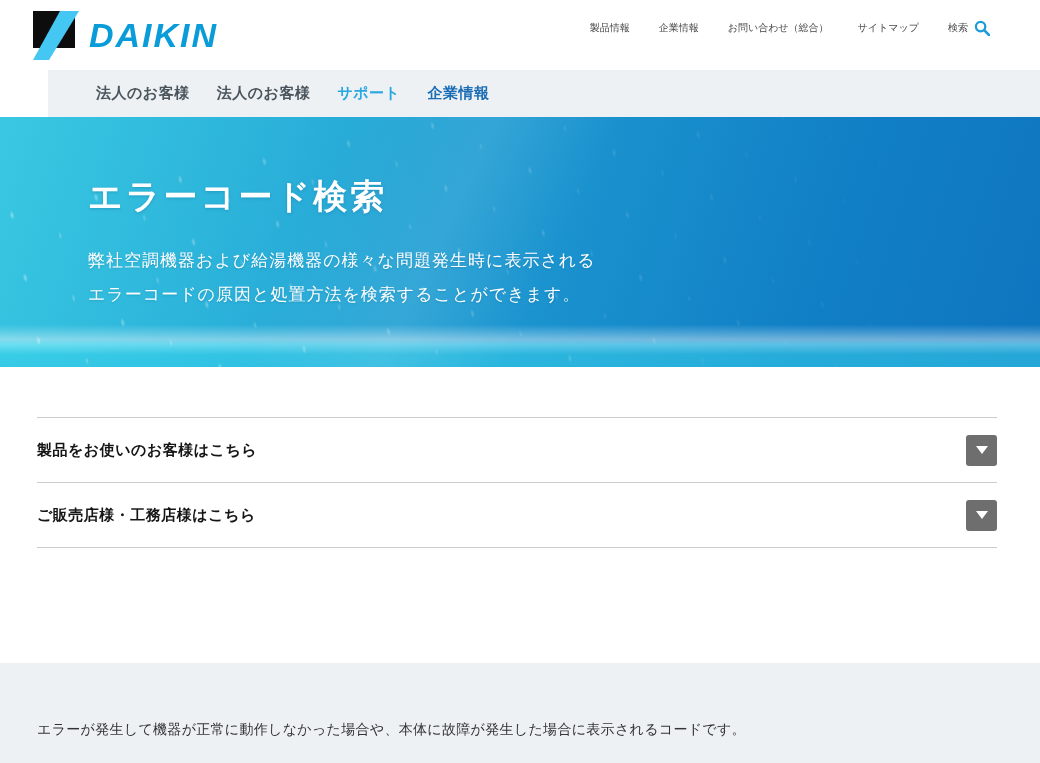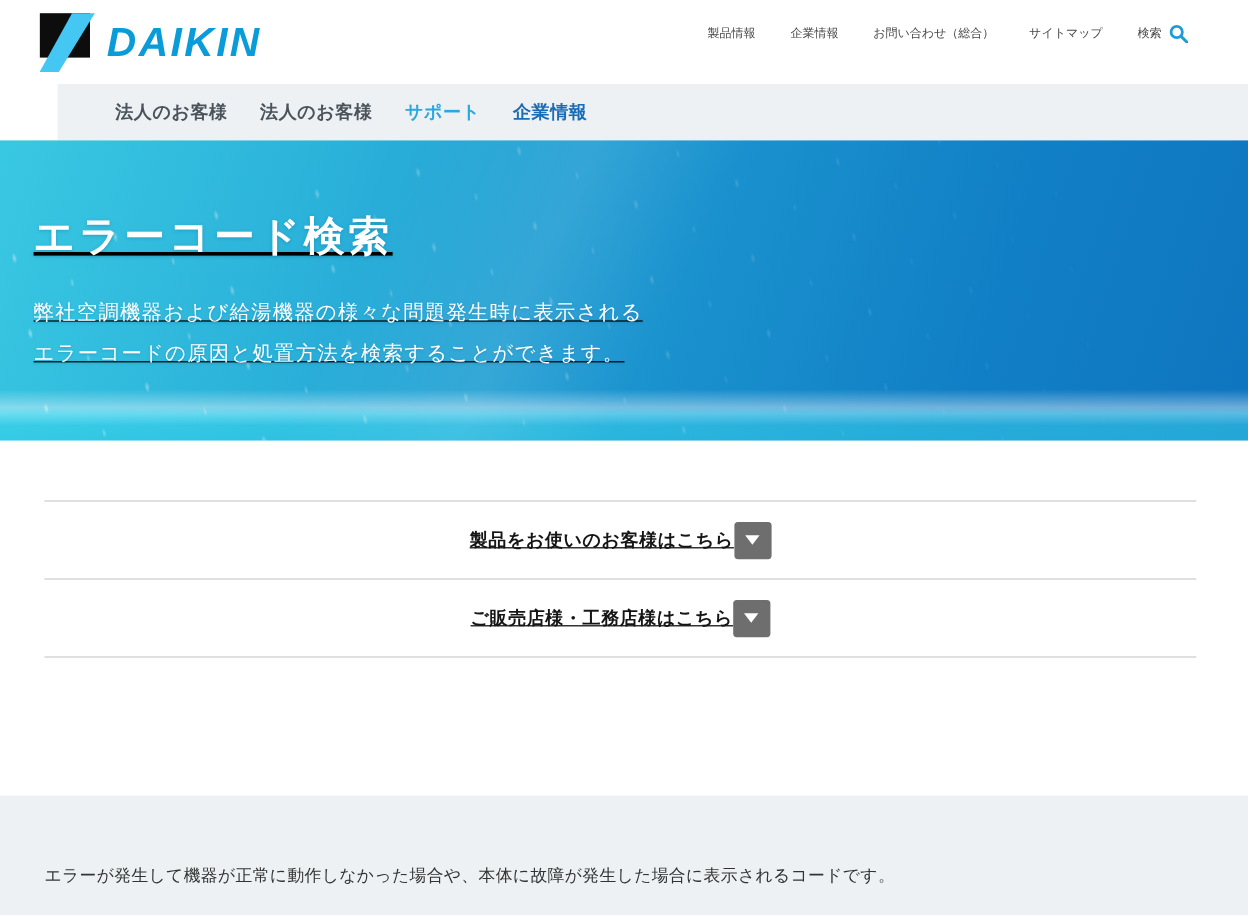--- a/index.html
+++ b/index.html
@@ -29,29 +29,29 @@
       radial-gradient(ellipse 3px 7px at 12px 14px, rgba(255,255,255,0.55) 0%, rgba(255,255,255,0) 70%),
       radial-gradient(ellipse 2.5px 6px at 55px 44px, rgba(255,255,255,0.40) 0%, rgba(255,255,255,0) 70%);
     background-size:86px 64px;
     transform:rotate(-12deg);
     -webkit-mask-image:linear-gradient(to right, rgba(0,0,0,.95), rgba(0,0,0,.30) 50%, transparent 75%);
     mask-image:linear-gradient(to right, rgba(0,0,0,.95), rgba(0,0,0,.30) 50%, transparent 75%);
     pointer-events:none;}
   .hero::after{content:"";position:absolute;inset:0;
     background:linear-gradient(115deg, transparent 30%, rgba(255,255,255,0.05) 38%, rgba(255,255,255,0.09) 43%, transparent 54%);
     pointer-events:none;}
-  .hero-inner{position:relative;z-index:2;padding:57px 0 0 28px;text-decoration:underline;}
+  .hero-inner{position:relative;z-index:2;padding:57px 0 0 88px;}
   .hero-title{margin:0;color:#fff;font-size:34px;font-weight:bold;letter-spacing:3px;text-shadow:0 1px 3px rgba(0,70,110,.25);}
   .hero-desc{margin:24px 0 0 0;color:#fff;font-size:17px;line-height:34px;letter-spacing:1px;text-shadow:0 1px 2px rgba(0,70,110,.2);}
 
   
   .accordion-section{height:246px;padding:0 43px 0 37px;box-sizing:border-box;}
   .divider{border:0;border-top:1px solid #ccc;margin:0;}
   .divider.first{margin-top:50px;}
-  .acc-row{height:64px;display:flex;align-items:center;justify-content:center;cursor:pointer;text-decoration:underline;}
+  .acc-row{height:64px;display:flex;align-items:center;justify-content:space-between;cursor:pointer;}
   .acc-label{font-size:15px;font-weight:bold;color:#151515;letter-spacing:.5px;}
   .acc-btn{width:31px;height:31px;background:#6e6e6e;border:0;border-radius:3px;display:flex;align-items:center;justify-content:center;cursor:pointer;padding:0;}
   .tri-down{width:0;height:0;border-left:6.5px solid transparent;border-right:6.5px solid transparent;border-top:8px solid #fff;}
 
   
   .info-section{height:150px;background:#edf1f3;padding:37px 43px 0 37px;box-sizing:border-box;}
   .info-title{margin:0;font-size:21px;font-weight:bold;color:#1d1d1d;letter-spacing:1px;}
   .info-body{margin:21px 0 0 0;font-size:14px;color:#333;letter-spacing:.3px;}
 </style>
 </head>

